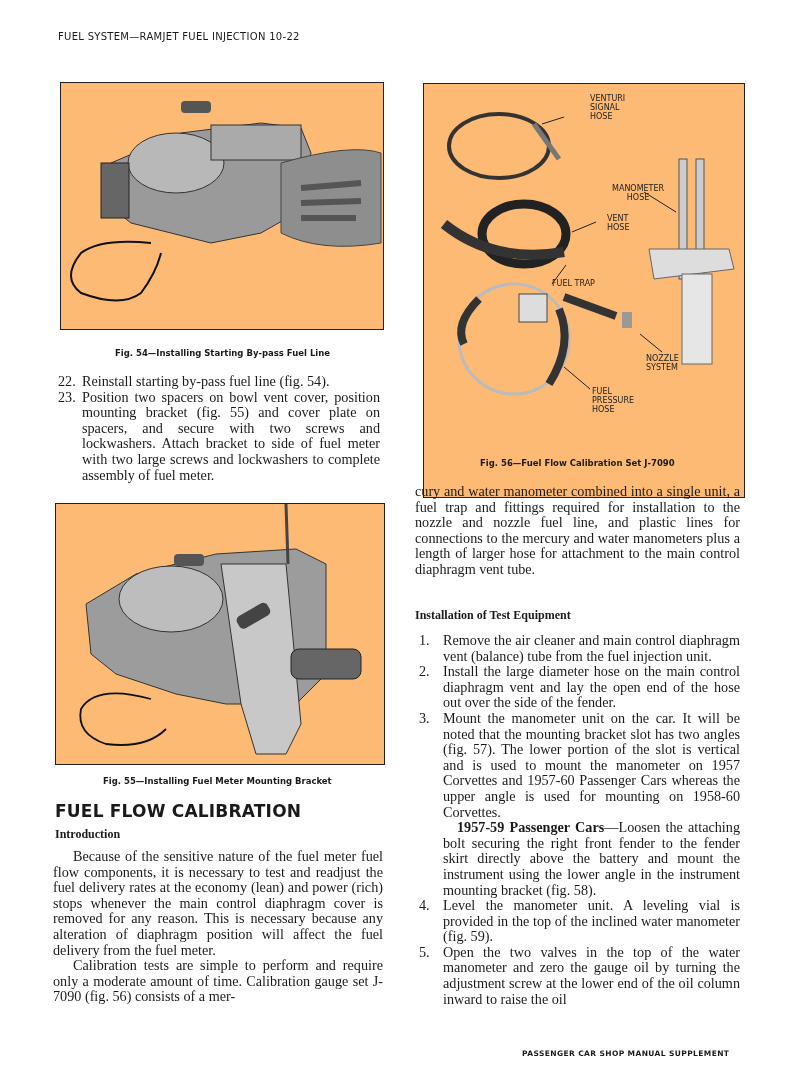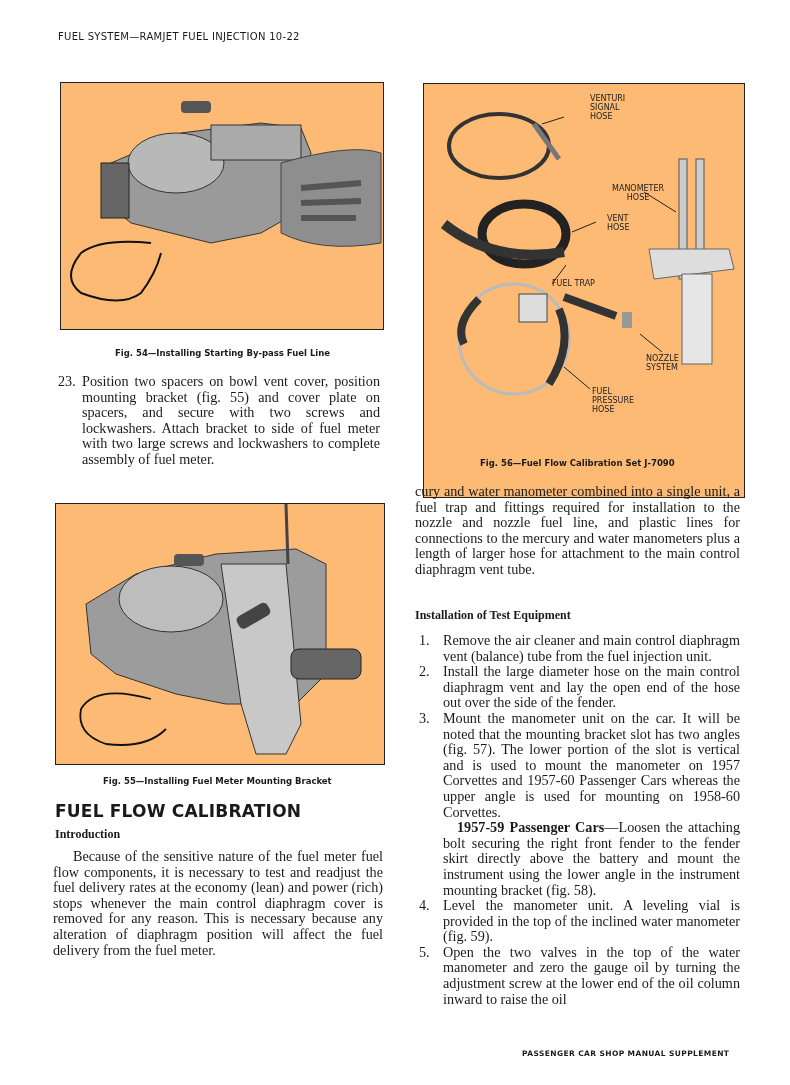--- a/index.html
+++ b/index.html
@@ -35,20 +35,24 @@
     <rect x="40" y="80" width="28" height="55" fill="#666" stroke="#222"></rect>
     <path d="M220 80 Q290 60 320 70 L320 160 Q260 170 220 150 Z" fill="#8e8e8e" stroke="#444"></path>
     <path d="M240 105 L300 100 M240 120 L300 118 M240 135 L295 135" stroke="#555" stroke-width="6"></path>
     <path d="M90 160 Q40 155 20 170 Q0 195 20 210 Q60 225 80 210 Q95 190 100 170" fill="none" stroke="#111" stroke-width="2"></path>
   </svg>
 </div>
 <div class="caption" style="left:115px; top:348px;text-align:center;">Fig. 54—Installing Starting By-pass Fuel Line</div>
 
 <div class="block serif" style="left:58px; top:374px; width:322px;">
   <div class="list-item">
+    <span class="num">22.</span>
+    <span class="item-text">Reinstall starting by-pass fuel line (fig. 54).</span>
+  </div>
+  <div class="list-item">
     <span class="num">23.</span>
     <span class="item-text">Position two spacers on bowl vent cover, position mounting bracket (fig. 55) and cover plate on spacers, and secure with two screws and lockwashers. Attach bracket to side of fuel meter with two large screws and lockwashers to complete assembly of fuel meter.</span>
   </div>
 </div>
 
 <div class="fig-frame fig55">
   <svg width="328" height="260" viewBox="0 0 328 260">
     <path d="M30 100 L80 70 L160 50 L240 45 L270 60 L270 170 L240 200 L170 200 L120 190 L60 170 L35 150 Z" fill="#9c9c9c" stroke="#333"></path>
     <ellipse cx="115" cy="95" rx="52" ry="33" fill="#bdbdbd" stroke="#333"></ellipse>
     <path d="M165 60 L230 60 L245 220 L230 250 L200 250 L185 200 Z" fill="#c8c8c8" stroke="#333"></path>
@@ -59,20 +63,21 @@
     <path d="M95 195 Q40 180 25 205 Q20 230 50 240 Q90 245 110 225" fill="none" stroke="#111" stroke-width="1.8"></path>
   </svg>
 </div>
 <div class="caption" style="left:103px; top:776px;">Fig. 55—Installing Fuel Meter Mounting Bracket</div>
 
 <div class="h1" style="left:55px; top:801px;">FUEL FLOW CALIBRATION</div>
 <div class="h2" style="left:55px; top:827px;">Introduction</div>
 
 <div class="block serif" style="left:53px; top:849px; width:330px;">
   <p class="para">Because of the sensitive nature of the fuel meter fuel flow components, it is necessary to test and readjust the fuel delivery rates at the economy (lean) and power (rich) stops whenever the main control diaphragm cover is removed for any reason. This is necessary because any alteration of diaphragm position will affect the fuel delivery from the fuel meter.</p>
+  <p class="para">Calibration tests are simple to perform and require only a moderate amount of time. Calibration gauge set J-7090 (fig. 56) consists of a mer-</p>
 </div>
 
 <div class="fig-frame" style="left:423px; top:83px; width:320px; height:413px; border:none;"></div>
 <div class="fig-frame" style="left:423px; top:83px; width:320px; height:413px;">
   <svg width="320" height="413" viewBox="0 0 320 413">
 
     <ellipse cx="75" cy="62" rx="50" ry="32" fill="none" stroke="#333" stroke-width="4"></ellipse>
     <path d="M110 40 L135 75" stroke="#777" stroke-width="5"></path>
     <line x1="118" y1="40" x2="140" y2="33" stroke="#222" stroke-width="1"></line>
 

